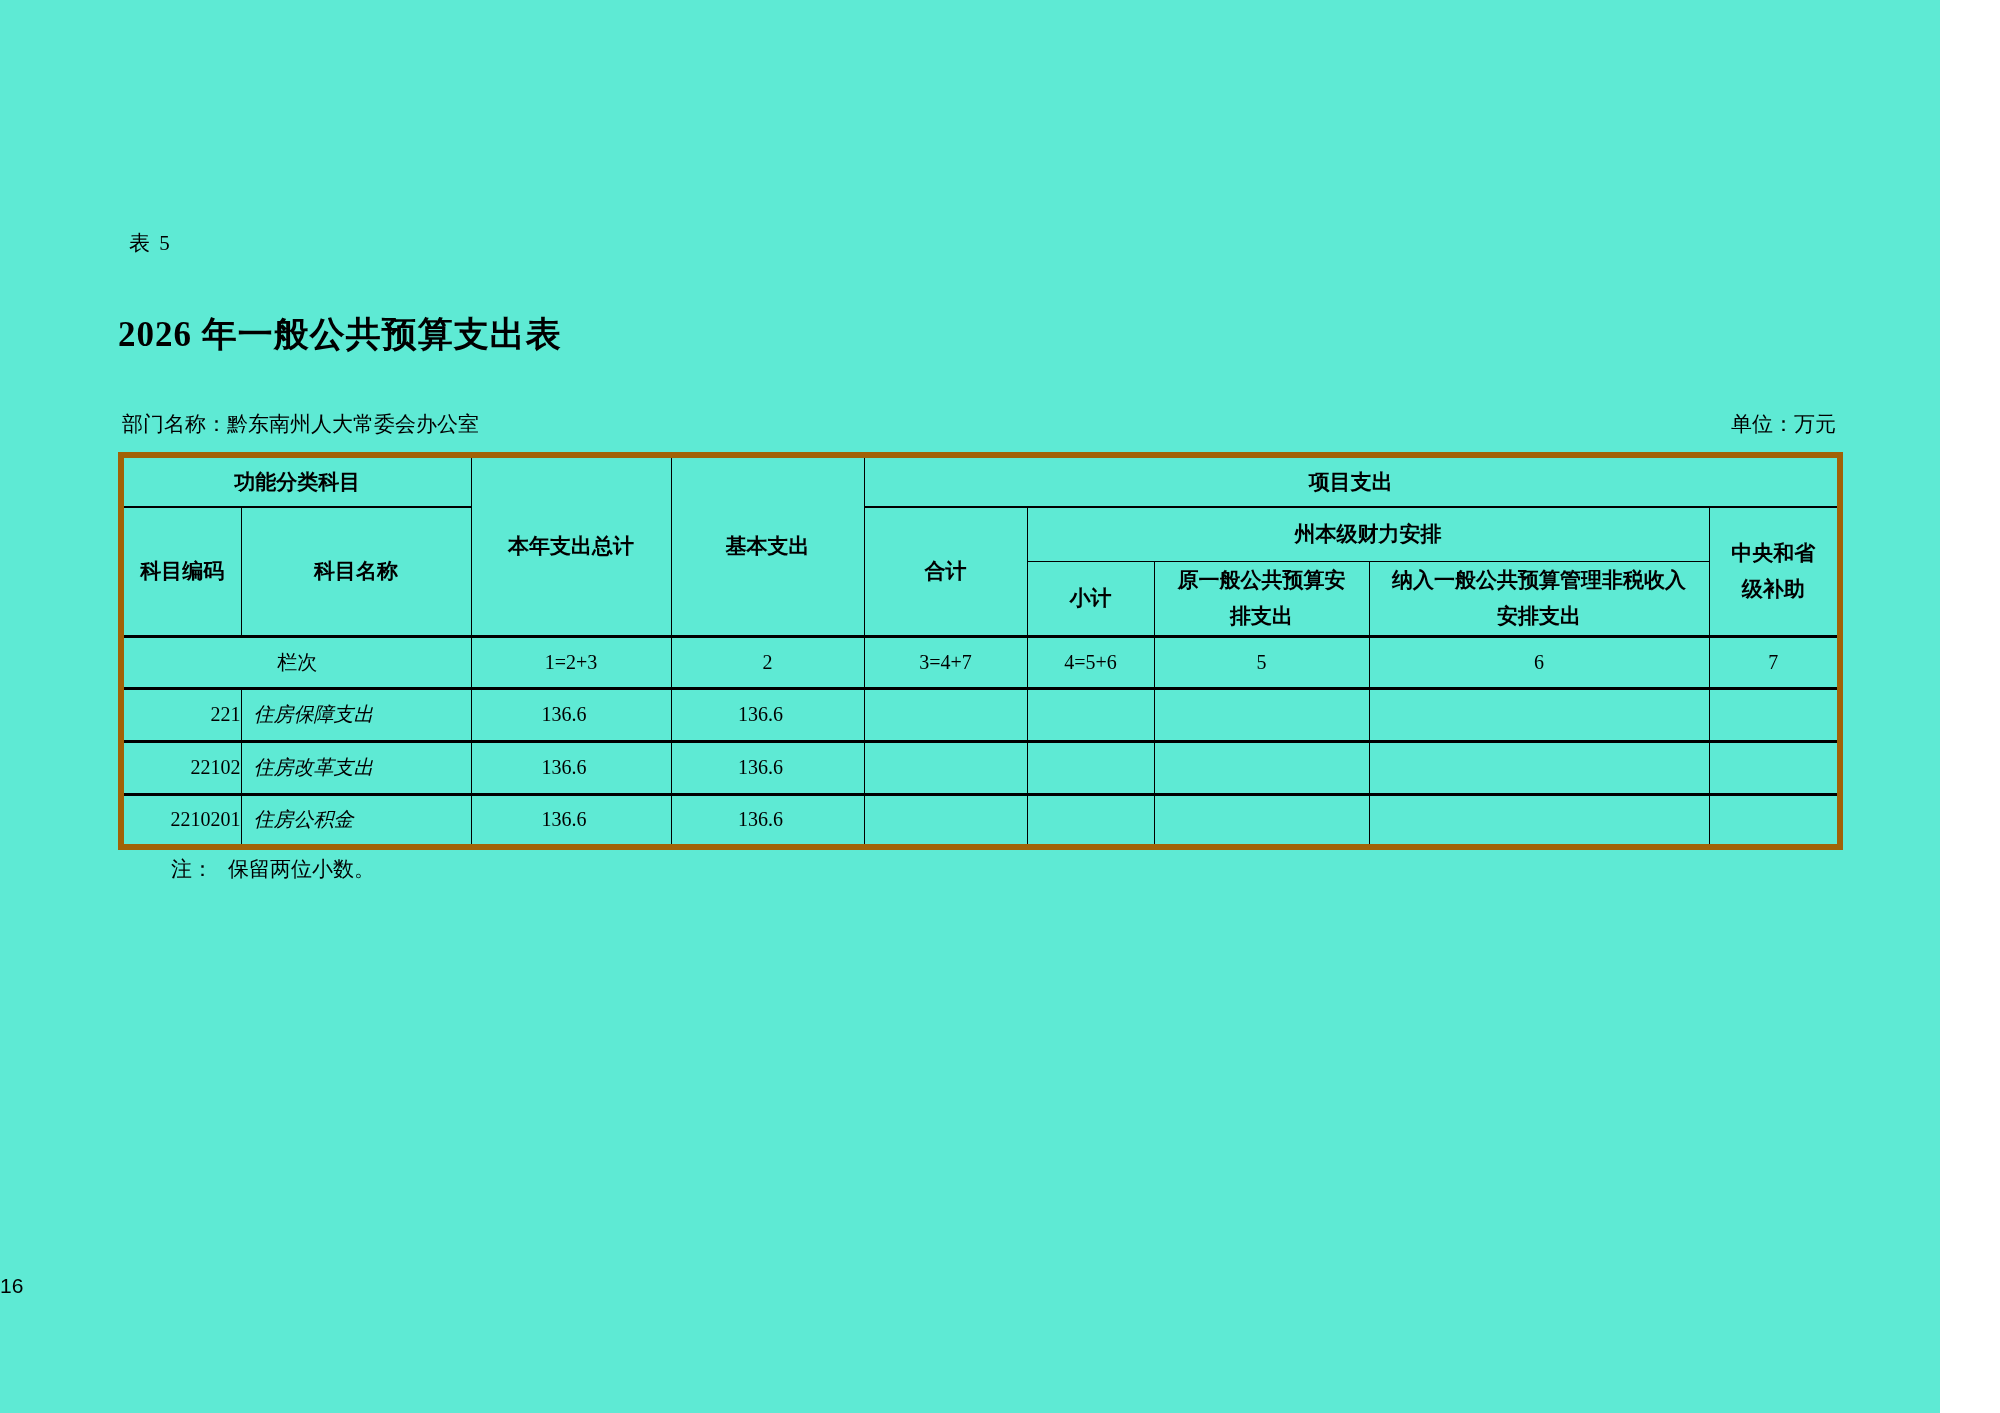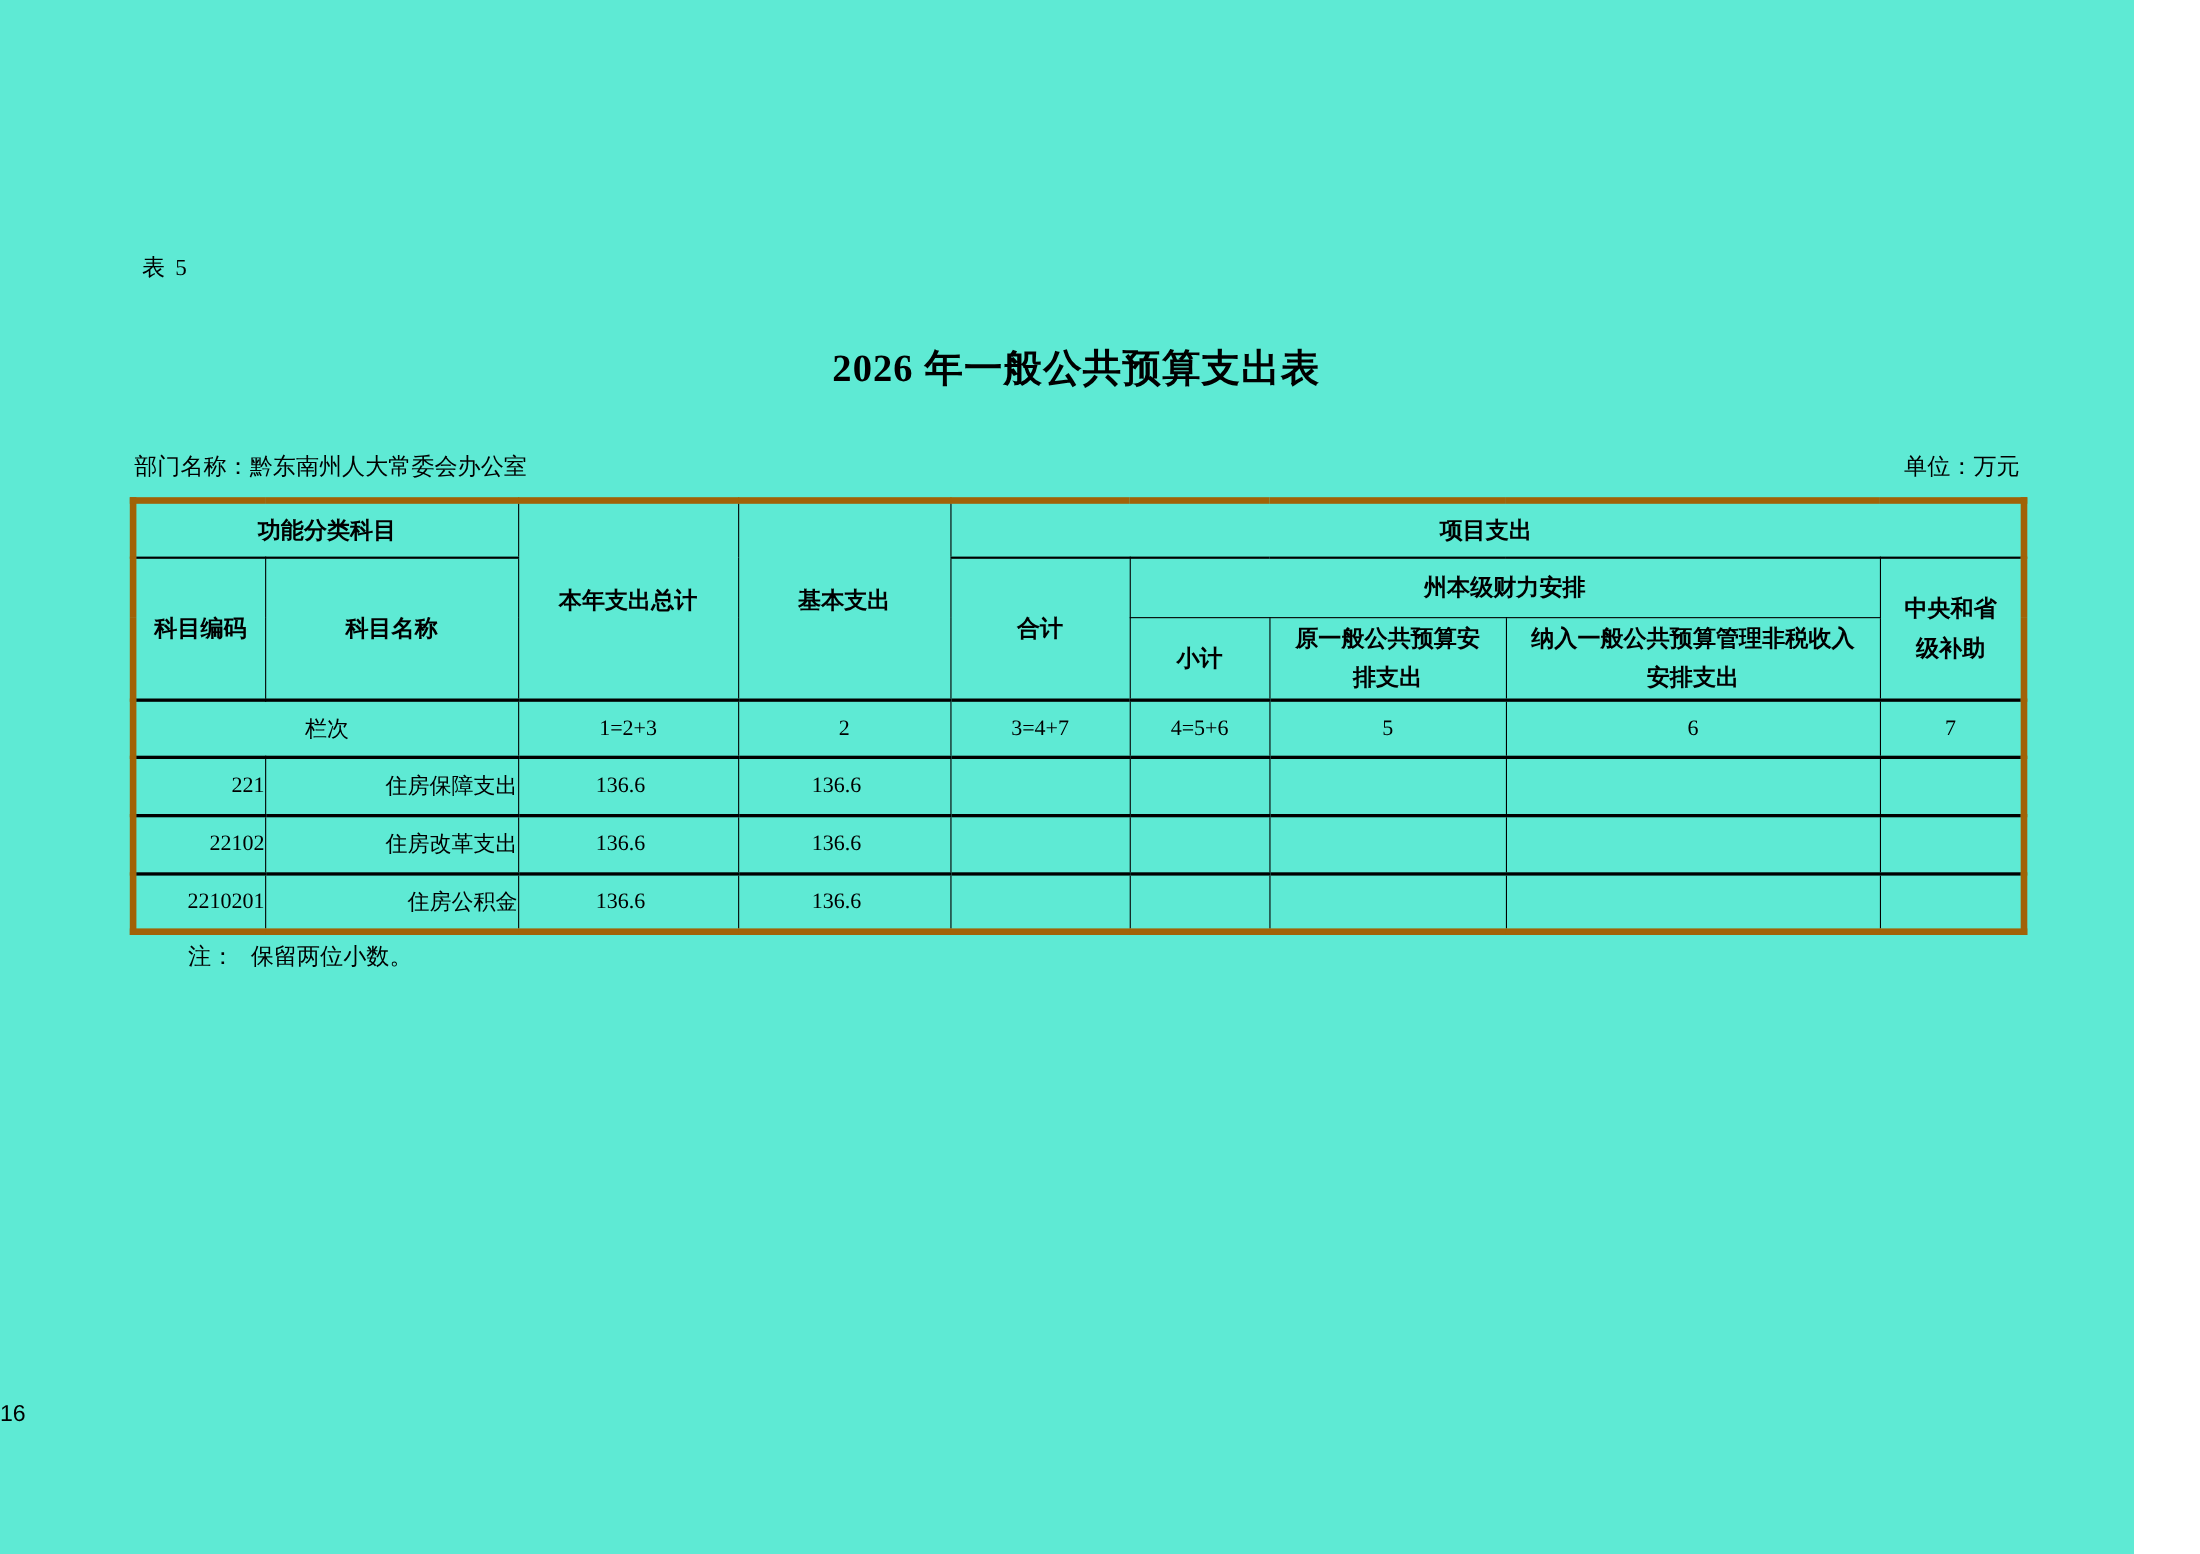--- a/index.html
+++ b/index.html
@@ -22,21 +22,20 @@
     top: 229px;
     font-size: 21px;
     letter-spacing: 2px;
   }
   .doc-title {
     position: absolute;
     left: 118px;
     top: 311px;
     width: 1721px;
     margin: 0;
-    text-align: center;
     font-size: 35px;
     font-weight: bold;
     letter-spacing: 1px;
   }
   .meta-row {
     position: absolute;
     left: 122px;
     top: 410px;
     width: 1714px;
     display: flex;
@@ -79,22 +78,23 @@
   .row-data td { border-top: 3px solid #000; }
   th.wrap {
     white-space: pre-line;
     line-height: 36px;
   }
   td.code {
     text-align: right;
     padding-left: 12px;
   }
   td.name {
-    text-align: right;
+    text-align: left;
     padding-left: 12px;
+    font-style: italic;
   }
   td.num {
     text-align: center;
     padding-right: 14px;
   }
   .note {
     position: absolute;
     left: 171px;
     top: 855px;
     font-size: 21px;

